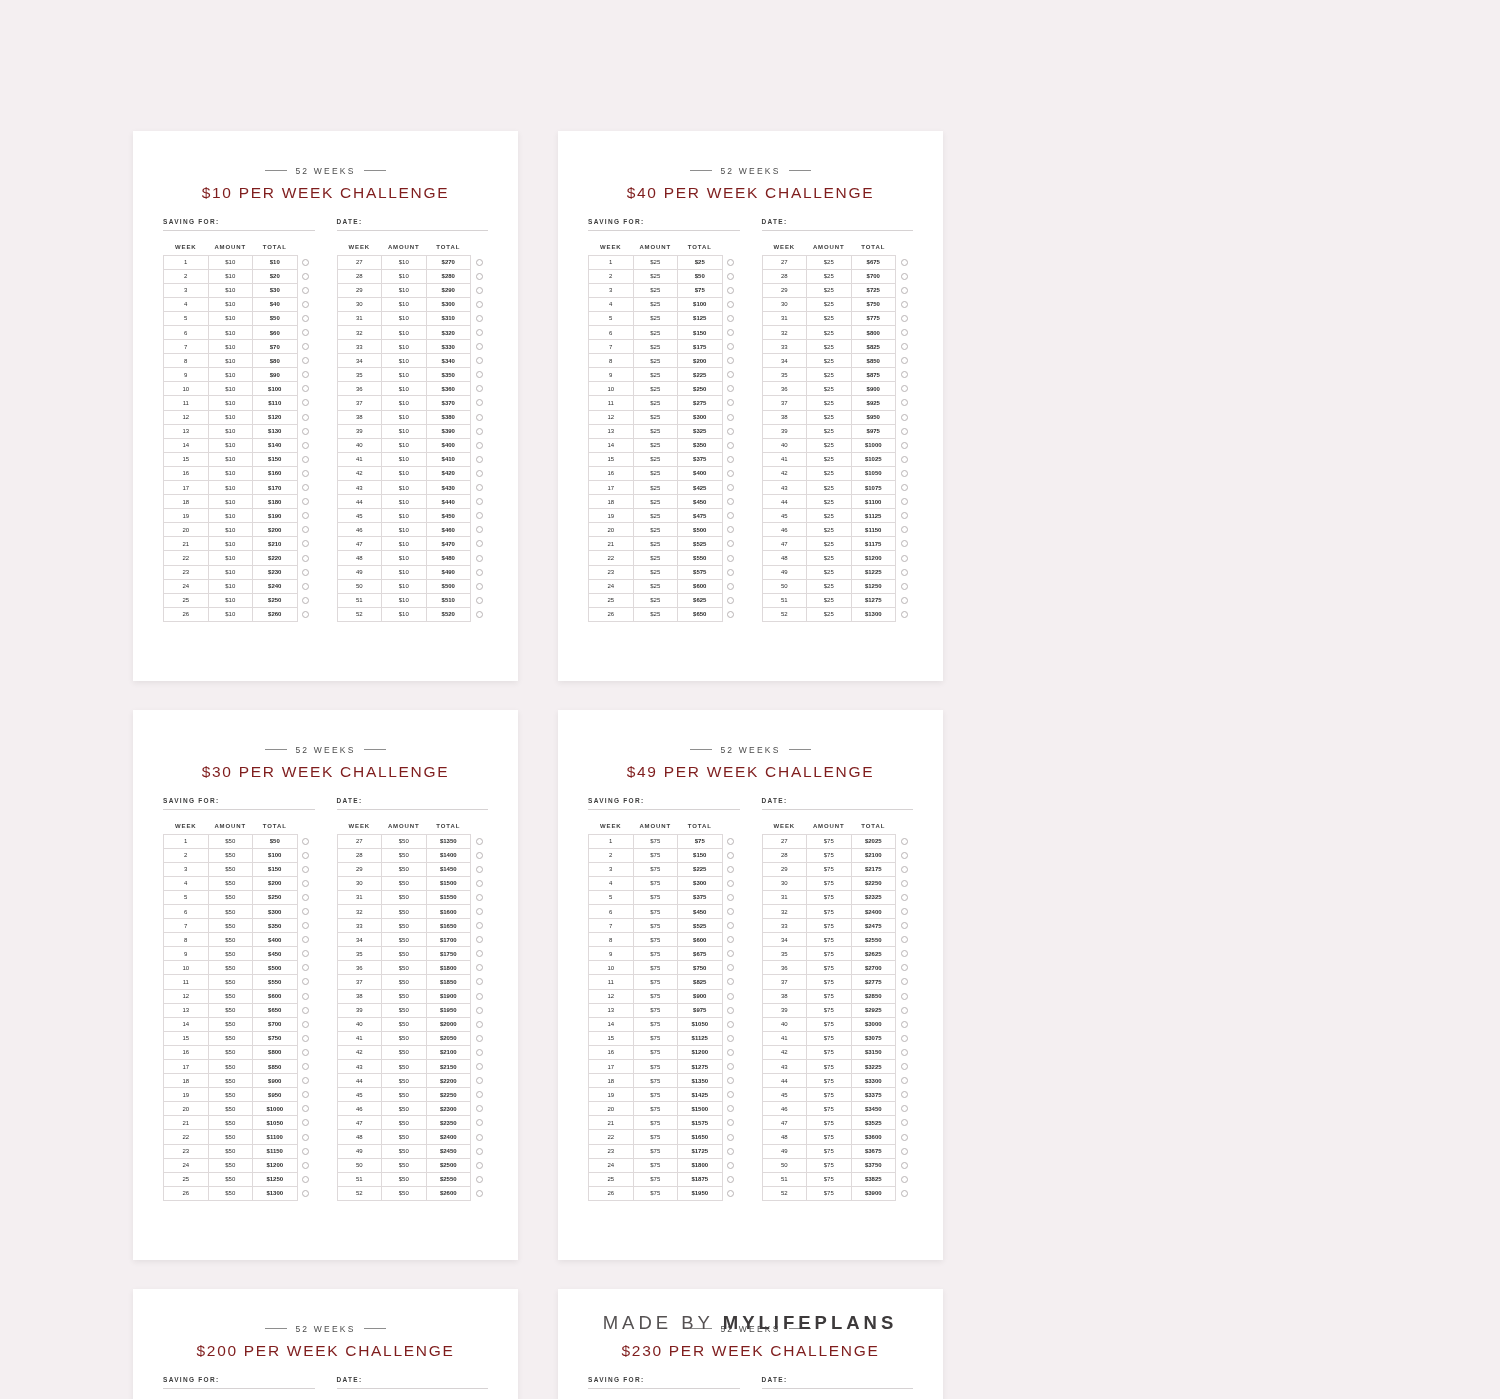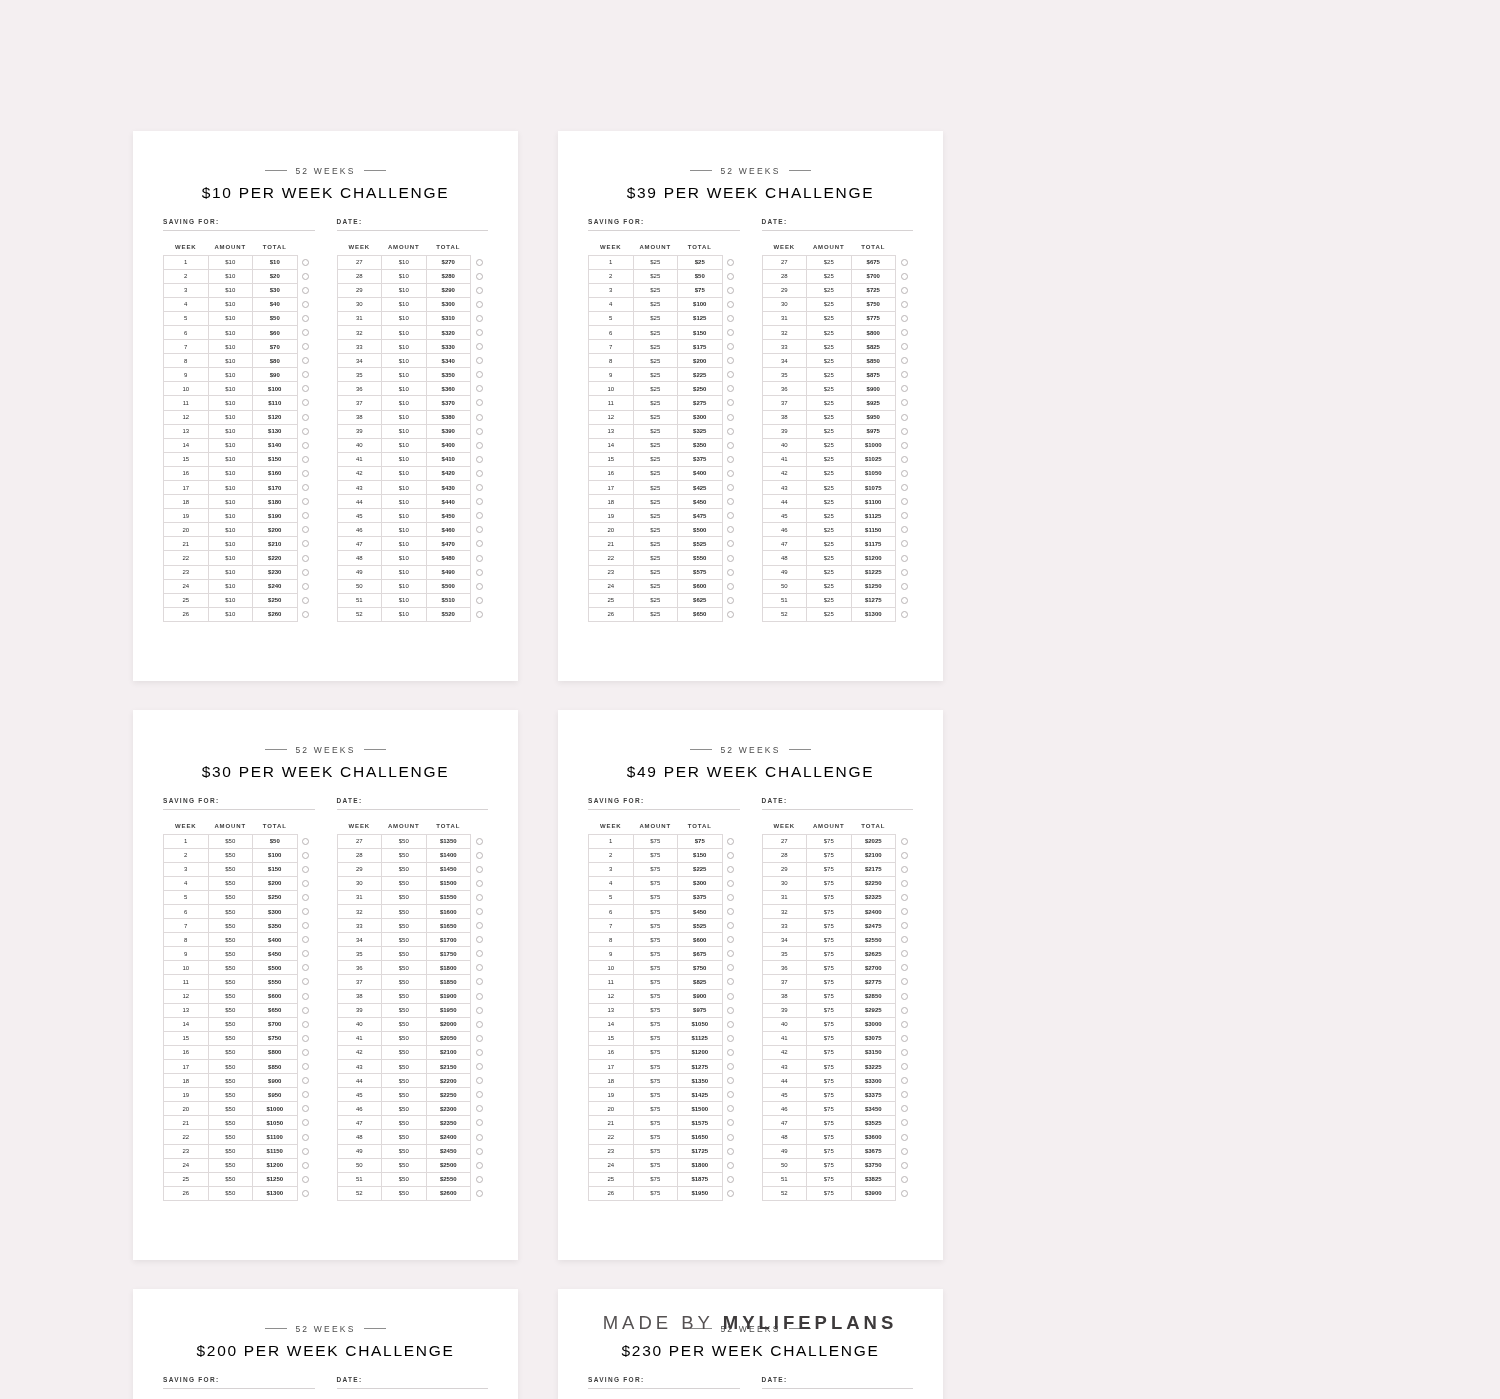--- a/index.html
+++ b/index.html
@@ -52,21 +52,21 @@
     content: "";
     display: inline-block;
     width: 22px;
     height: 1px;
     background: #8e8e8e;
   }
   .sheet-title {
     margin-top: 8px;
     font-size: 15.5px;
     letter-spacing: 1.7px;
-    color: #000000;
+    color: #7f1d1d;
     font-weight: 400;
     white-space: nowrap;
   }
   .fields {
     display: flex;
     gap: 22px;
     margin-top: 14px;
     margin-bottom: 4px;
   }
   .field {
@@ -588,21 +588,21 @@
                   <td class="check-col">
                     <span class="circle"></span>
                   </td>
                 </tr>
               </tbody>
             </table>
           </div>
         </div>
       </div>
       <div class="sheet">
-        <div class="sheet-head"><div class="eyebrow">52 WEEKS</div><div class="sheet-title">$39 PER WEEK CHALLENGE</div></div>
+        <div class="sheet-head"><div class="eyebrow">52 WEEKS</div><div class="sheet-title">$40 PER WEEK CHALLENGE</div></div>
         <div class="fields">
           <div class="field">
             <div class="field-label">SAVING FOR:</div>
           </div>
           <div class="field">
             <div class="field-label">DATE:</div>
           </div>
         </div>
         <div class="columns">
           <div class="col">

